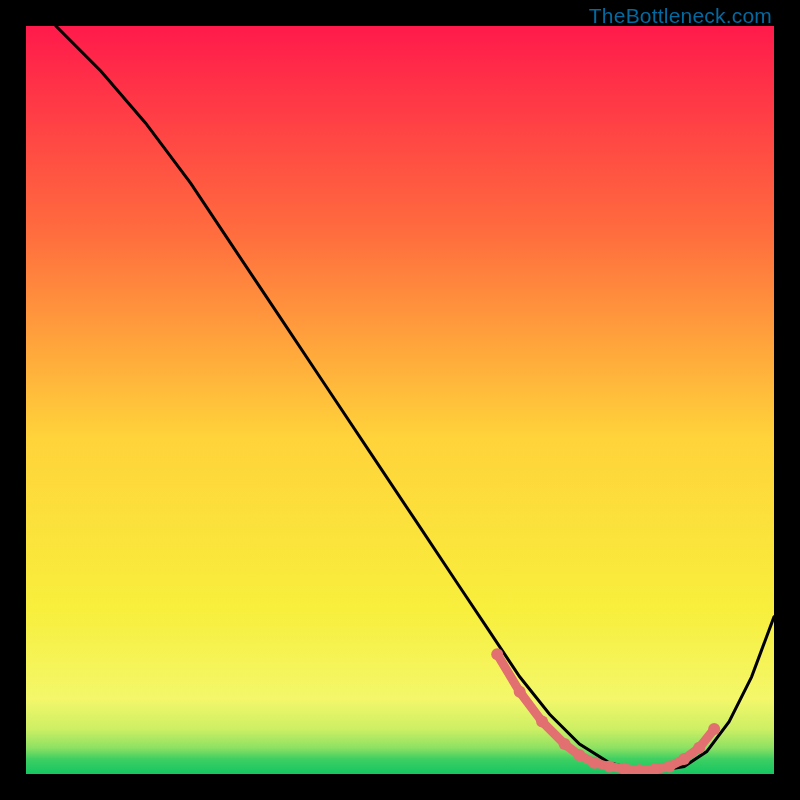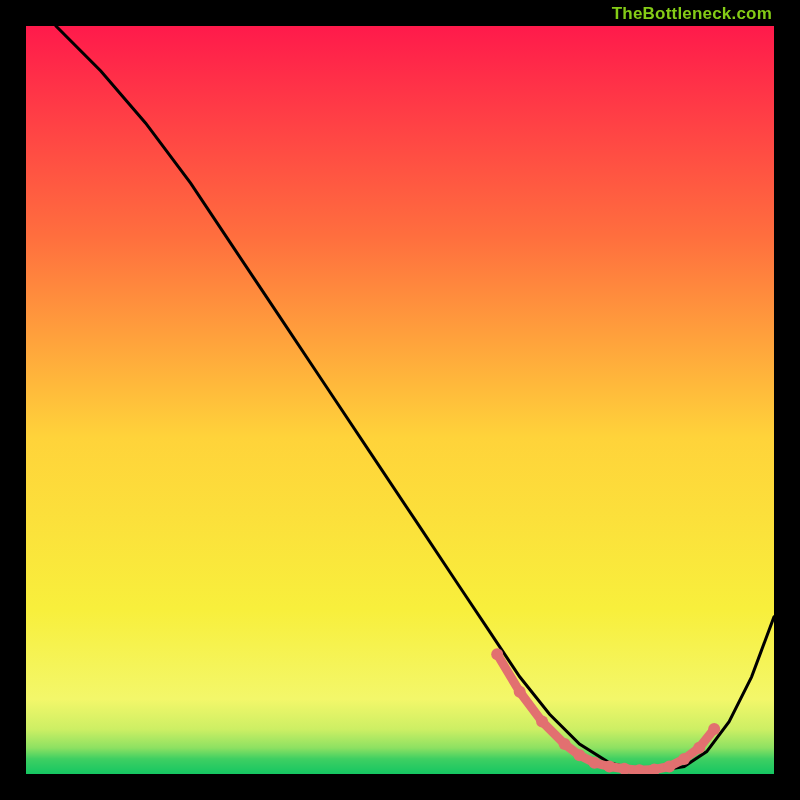--- a/index.html
+++ b/index.html
@@ -23,23 +23,23 @@
     position: absolute;
     left: 0;
     top: 0;
     width: 748px;
     height: 748px;
   }
   .watermark {
     position: absolute;
     top: 4px;
     right: 28px;
-    color: #84cc16;
-    font-size: 17px;
-    font-weight: 700;
+    color: #0369a1;
+    font-size: 21px;
+    font-weight: 400;
     letter-spacing: 0.2px;
     user-select: none;
   }
   svg { display: block; }
 </style>
 </head>
 <body>
 
 <div class="frame">
   <svg class="plot" viewBox="0 0 748 748" preserveAspectRatio="none">

